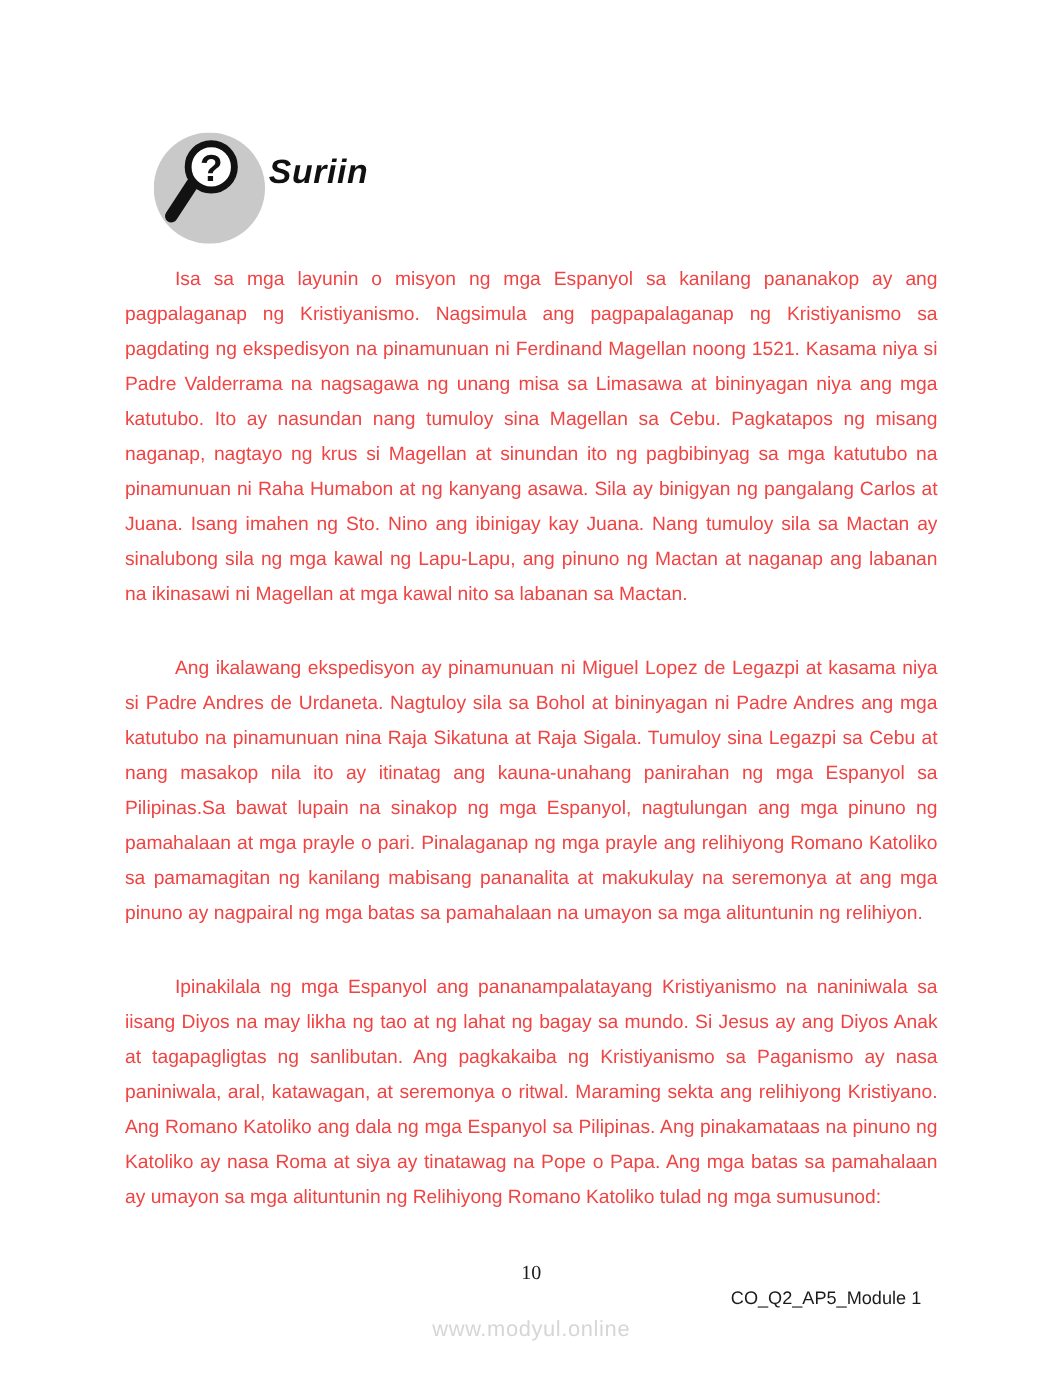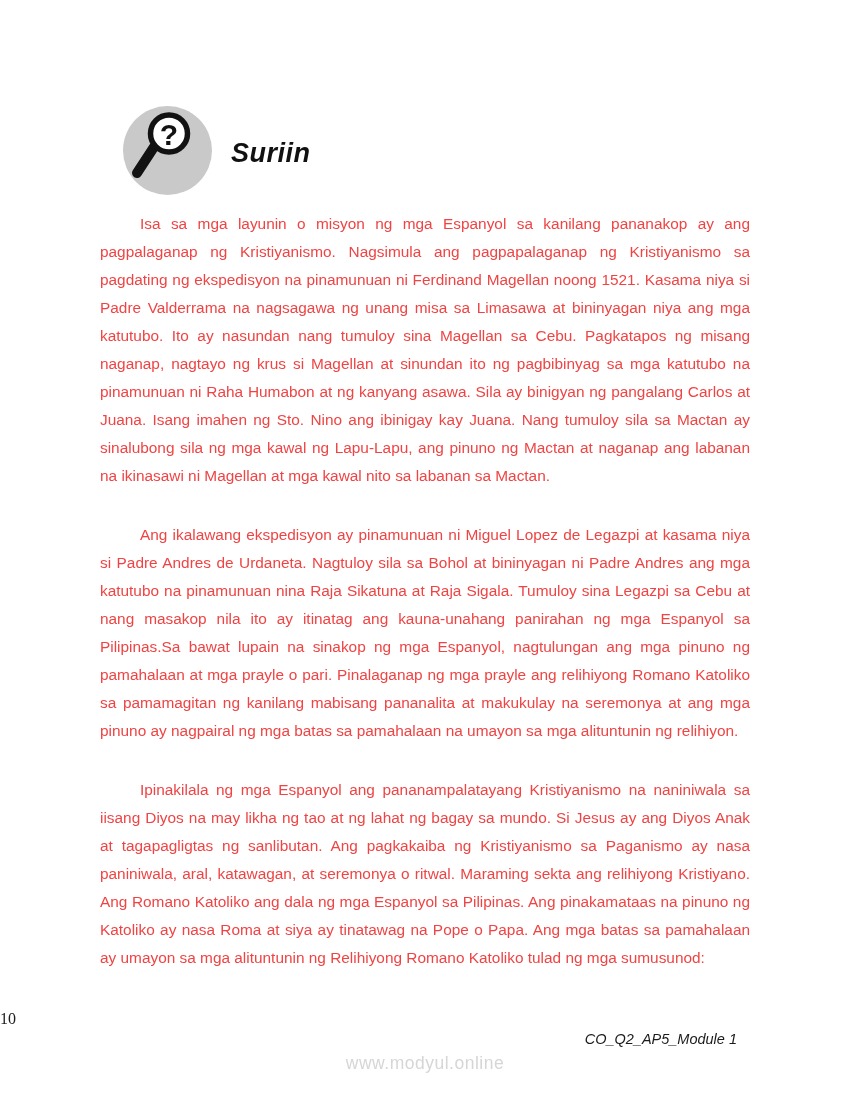--- a/index.html
+++ b/index.html
@@ -22,21 +22,21 @@
     top: 106px;
     width: 89px;
     height: 89px;
     display: block;
   }
   .icon-wrap svg { display: block; }
   .section-title {
     position: absolute;
     left: 215px;
     top: 122px;
-    margin: 16px;
+    margin: 0;
     font-size: 27px;
     font-weight: bold;
     font-style: italic;
     color: #111111;
     letter-spacing: 0.5px;
   }
   
   .content {
     position: absolute;
     left: 100px;
@@ -50,32 +50,31 @@
     line-height: 28px;
     text-align: justify;
     text-indent: 40px;
   }
   
   .page-number {
     position: absolute;
     left: 0;
     top: 1010px;
     width: 100%;
-    text-align: left;
+    text-align: center;
     font-family: "Liberation Serif", serif;
     font-size: 16px;
     color: #1b1b1b;
   }
   .module-code {
     position: absolute;
     right: 113px;
     top: 1031px;
     font-size: 14.5px;
     color: #1b1b1b;
-    font-style: italic;
   }
   .watermark {
     position: absolute;
     left: 0;
     top: 1053px;
     width: 100%;
     text-align: center;
     font-size: 17.5px;
     letter-spacing: 0.5px;
     color: #d6d6d6;

